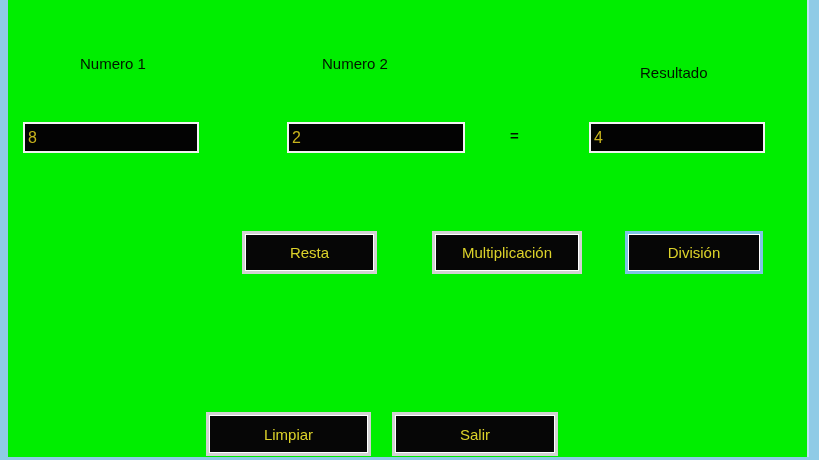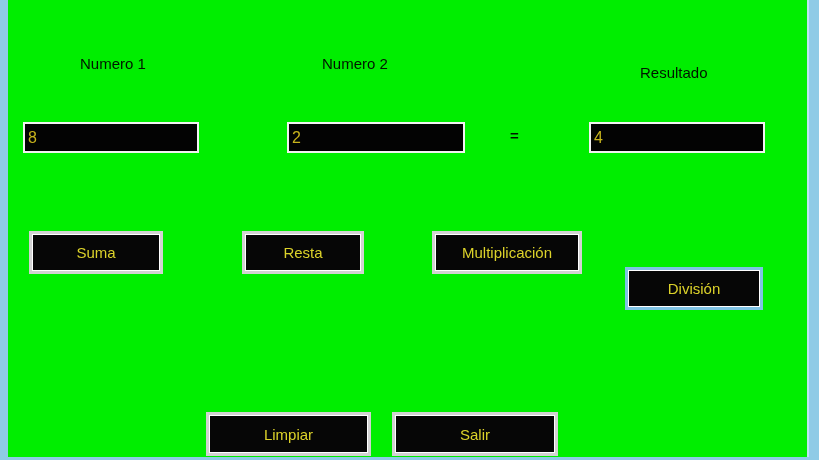--- a/index.html
+++ b/index.html
@@ -57,21 +57,20 @@
     border: 3px solid #d2d2d2;
     box-shadow: inset 0 0 0 1px #ffffff;
     color: #dcd22a;
     font-family: "Liberation Sans", sans-serif;
     font-size: 15px;
     cursor: pointer;
     text-align: center;
   }
   .btn.focused {
     border-color: #7fc3e4;
-    margin-top: 36px;
   }
 
   .row1 { top: 231px; }
   .row2 { top: 412px; height: 44px; }
 </style>
 </head>
 <body>
 
 <div class="window">
 
@@ -81,21 +80,20 @@
 
   <div class="field-label" style="left:80px; top:55px;">Numero 1</div>
   <div class="field-label" style="left:322px; top:55px;">Numero 2</div>
   <div class="field-label" style="left:640px; top:64px;">Resultado</div>
 
   <input class="textbox" style="left: 23px; top: 122px;" value="8">
   <input class="textbox" style="left: 287px; top: 122px; width: 178px;" value="2">
   <div class="equals">=</div>
   <input class="textbox" style="left: 589px; top: 122px;" value="4">
 
-  <button class="btn row1" style="left:29px; width:134px;">Suma</button>
-  <button class="btn row1" style="left:242px; width:122px;">Resta</button>
+  <button class="btn row1" style="left:242px; width:135px;">Resta</button>
   <button class="btn row1" style="left:432px; width:150px;">Multiplicación</button>
   <button class="btn row1 focused" style="left:625px; width:138px;">División</button>
 
   <button class="btn row2" style="left:206px; width:165px;">Limpiar</button>
   <button class="btn row2" style="left:392px; width:166px;">Salir</button>
 
 </div>
 
 </body></html>

